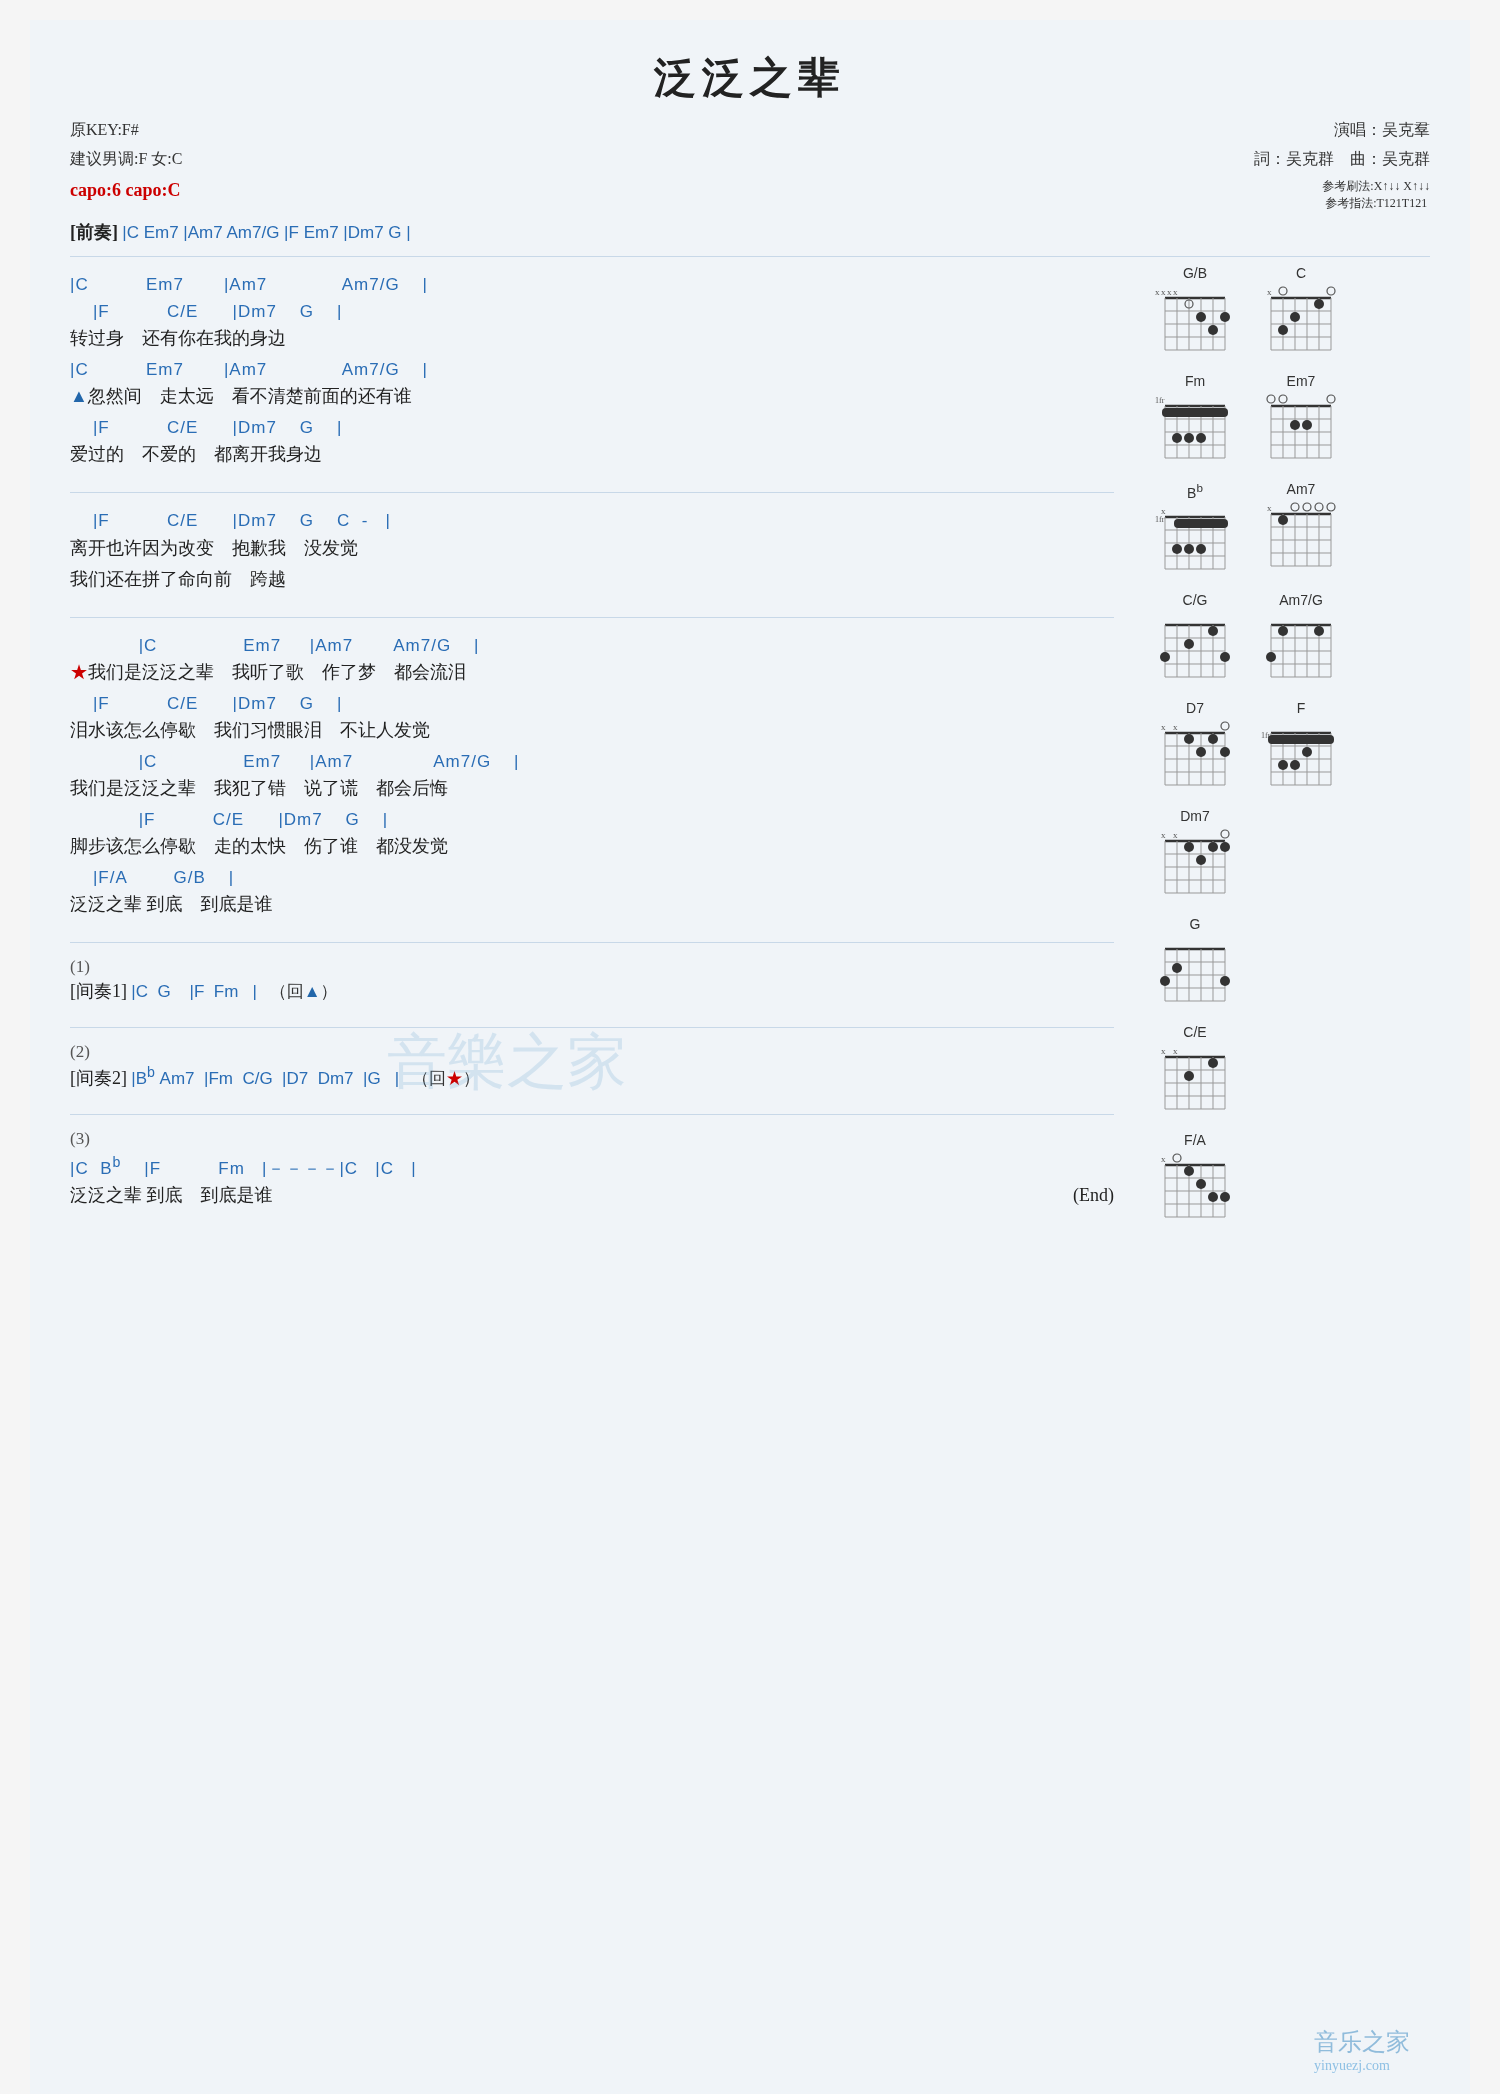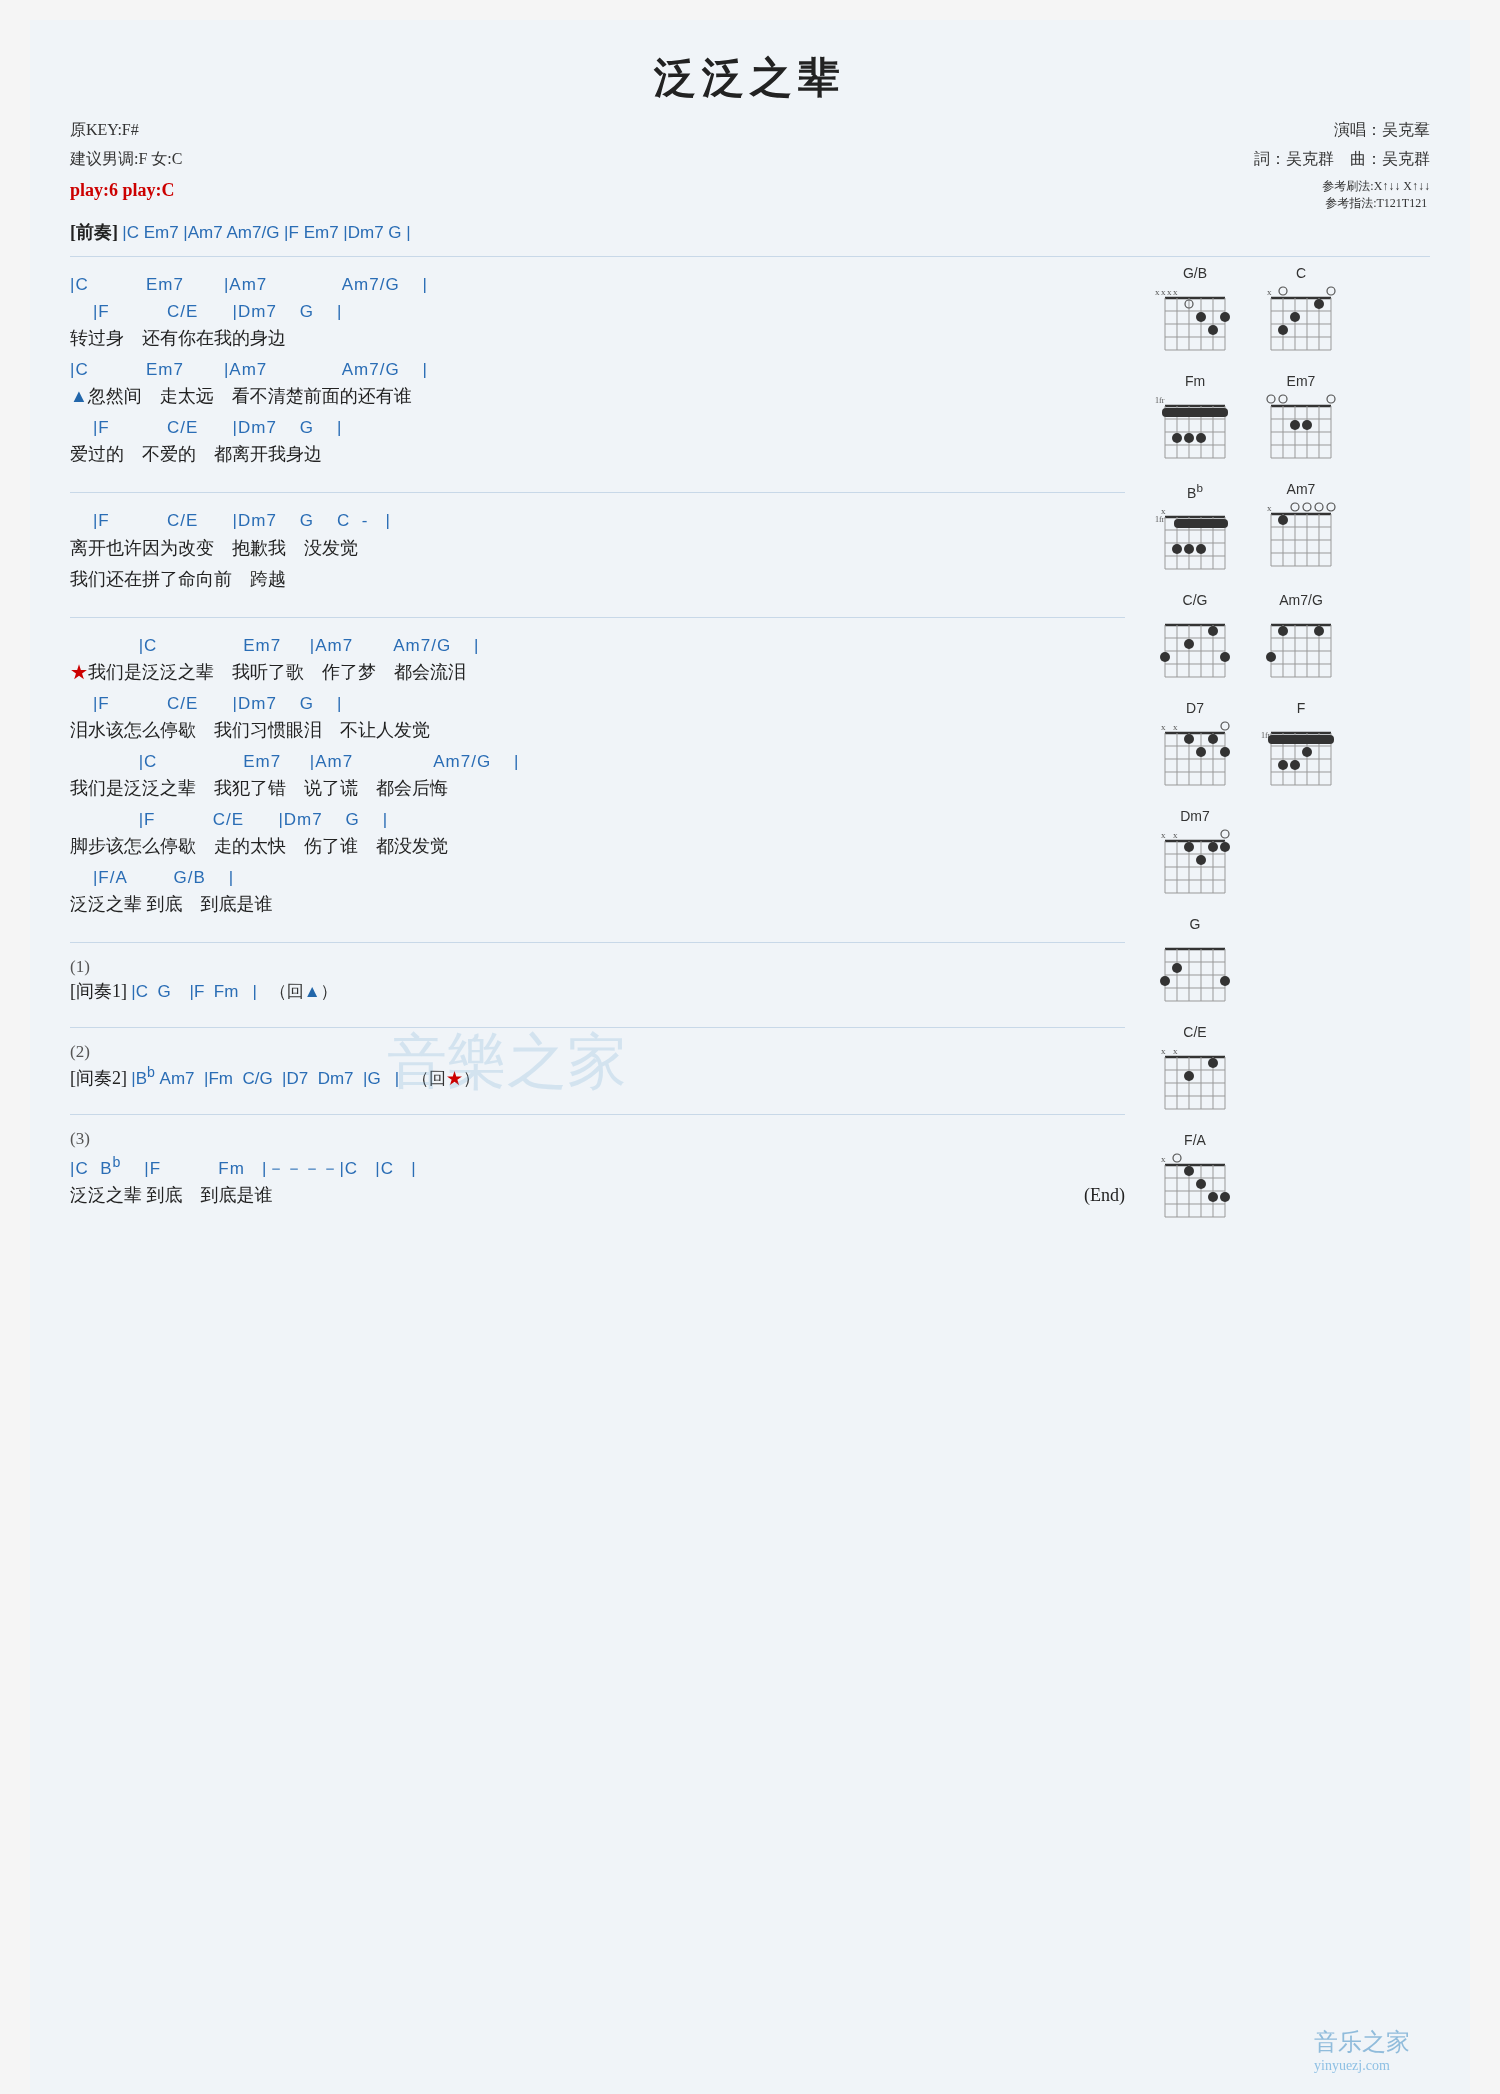--- a/index.html
+++ b/index.html
@@ -48,21 +48,21 @@
       text-align: right;
     }
     .ref-info {
       font-size: 12px;
       color: #333;
       text-align: center;
       margin-top: 4px;
     }
     .main-content {
       display: flex;
-      gap: 25px;
+      gap: 36px;
     }
     .left-content {
       flex: 1;
       min-width: 0;
     }
     .right-content {
       width: 280px;
       flex-shrink: 0;
     }
     .section {
@@ -180,21 +180,21 @@
 <body>
 
 <div class="page">
 
   <div class="title">泛泛之辈</div>
 
   <div class="header-area">
     <div class="key-info">
       <div>原KEY:F#</div>
       <div>建议男调:F 女:C</div>
-      <div class="capo">play:6 play:C</div>
+      <div class="capo">capo:6 capo:C</div>
     </div>
     <div style="display:flex;flex-direction:column;align-items:flex-end;">
       <div class="performer-info">
         <div>演唱：吴克羣</div>
         <div>
           <span>詞：吴克群</span>
           &nbsp;&nbsp;
           <span>曲：吴克群</span>
         </div>
       </div>

